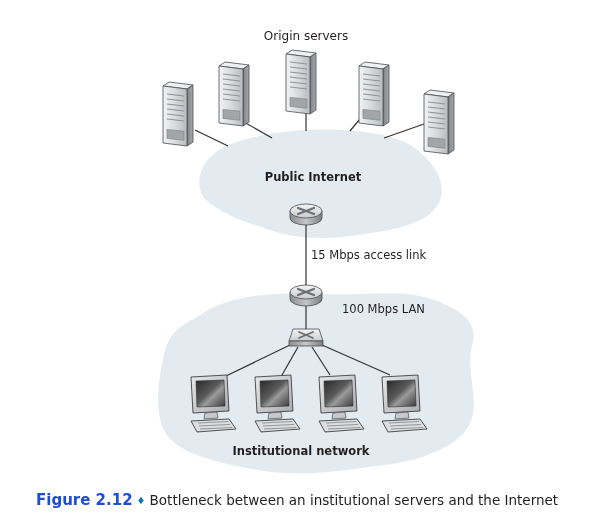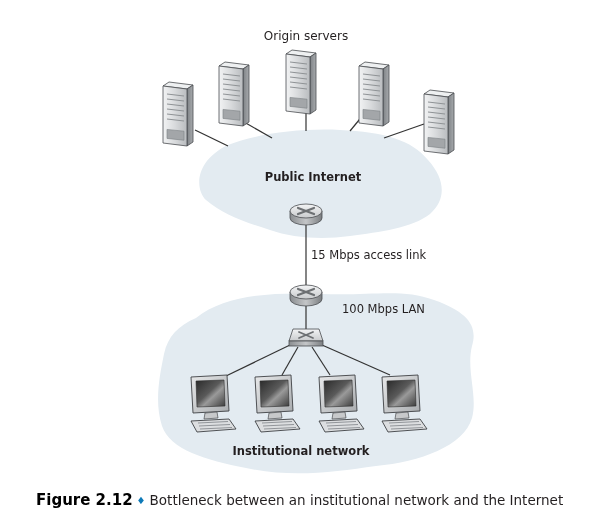--- a/index.html
+++ b/index.html
@@ -4,21 +4,21 @@
   <style>
     html, body { margin: 0; padding: 0; background: #ffffff; }
     body { width: 603px; height: 523px; position: relative; overflow: hidden;
            font-family: "DejaVu Sans", "Liberation Sans", sans-serif; }
     #diagram { position: absolute; left: 0; top: 0; width: 603px; height: 523px; }
     .lbl { font-family: "DejaVu Sans", "Liberation Sans", sans-serif; fill: #231f20; }
     .caption {
       position: absolute; left: 36px; top: 491px; white-space: nowrap;
       font-family: "DejaVu Sans", "Liberation Sans", sans-serif; font-size: 13.5px; color: #231f20;
     }
-    .caption .fig { color: #000000; font-weight: bold; font-size: 15px; }
+    .caption .fig { color: #1d4ed8; font-weight: bold; font-size: 15px; }
     .caption .sep { color: #0e7ab8; font-size: 10px; margin: 0 4px; position: relative; top: -1px; }
   </style>
 </head>
 <body>
 
 <svg id="diagram" viewBox="0 0 603 523" xmlns="http://www.w3.org/2000/svg">
   <defs>
     <linearGradient id="srvFront" x1="0" y1="0" x2="1" y2="0">
       <stop offset="0" stop-color="#f2f3f4"></stop>
       <stop offset="0.5" stop-color="#d8dadc"></stop>
@@ -135,14 +135,14 @@
   <use href="#pc" x="380" y="373"></use>
 
   <text class="lbl" x="306" y="40" text-anchor="middle" font-size="12">Origin servers</text>
   <text class="lbl" x="313" y="181" text-anchor="middle" font-size="11.5" font-weight="bold">Public Internet</text>
   <text class="lbl" x="311" y="259" font-size="11.5">15 Mbps access link</text>
   <text class="lbl" x="342" y="313" font-size="11.5">100 Mbps LAN</text>
   <text class="lbl" x="301" y="455" text-anchor="middle" font-size="11.5" font-weight="bold">Institutional network</text>
 </svg>
 
 <div class="caption">
-  <span class="fig">Figure 2.12</span><span class="sep">♦</span><span>Bottleneck between an institutional network and the Internet</span>
+  <span class="fig">Figure 2.12</span><span class="sep">♦</span><span>Bottleneck between an institutional servers and the Internet</span>
 </div>
 
 </body></html>

